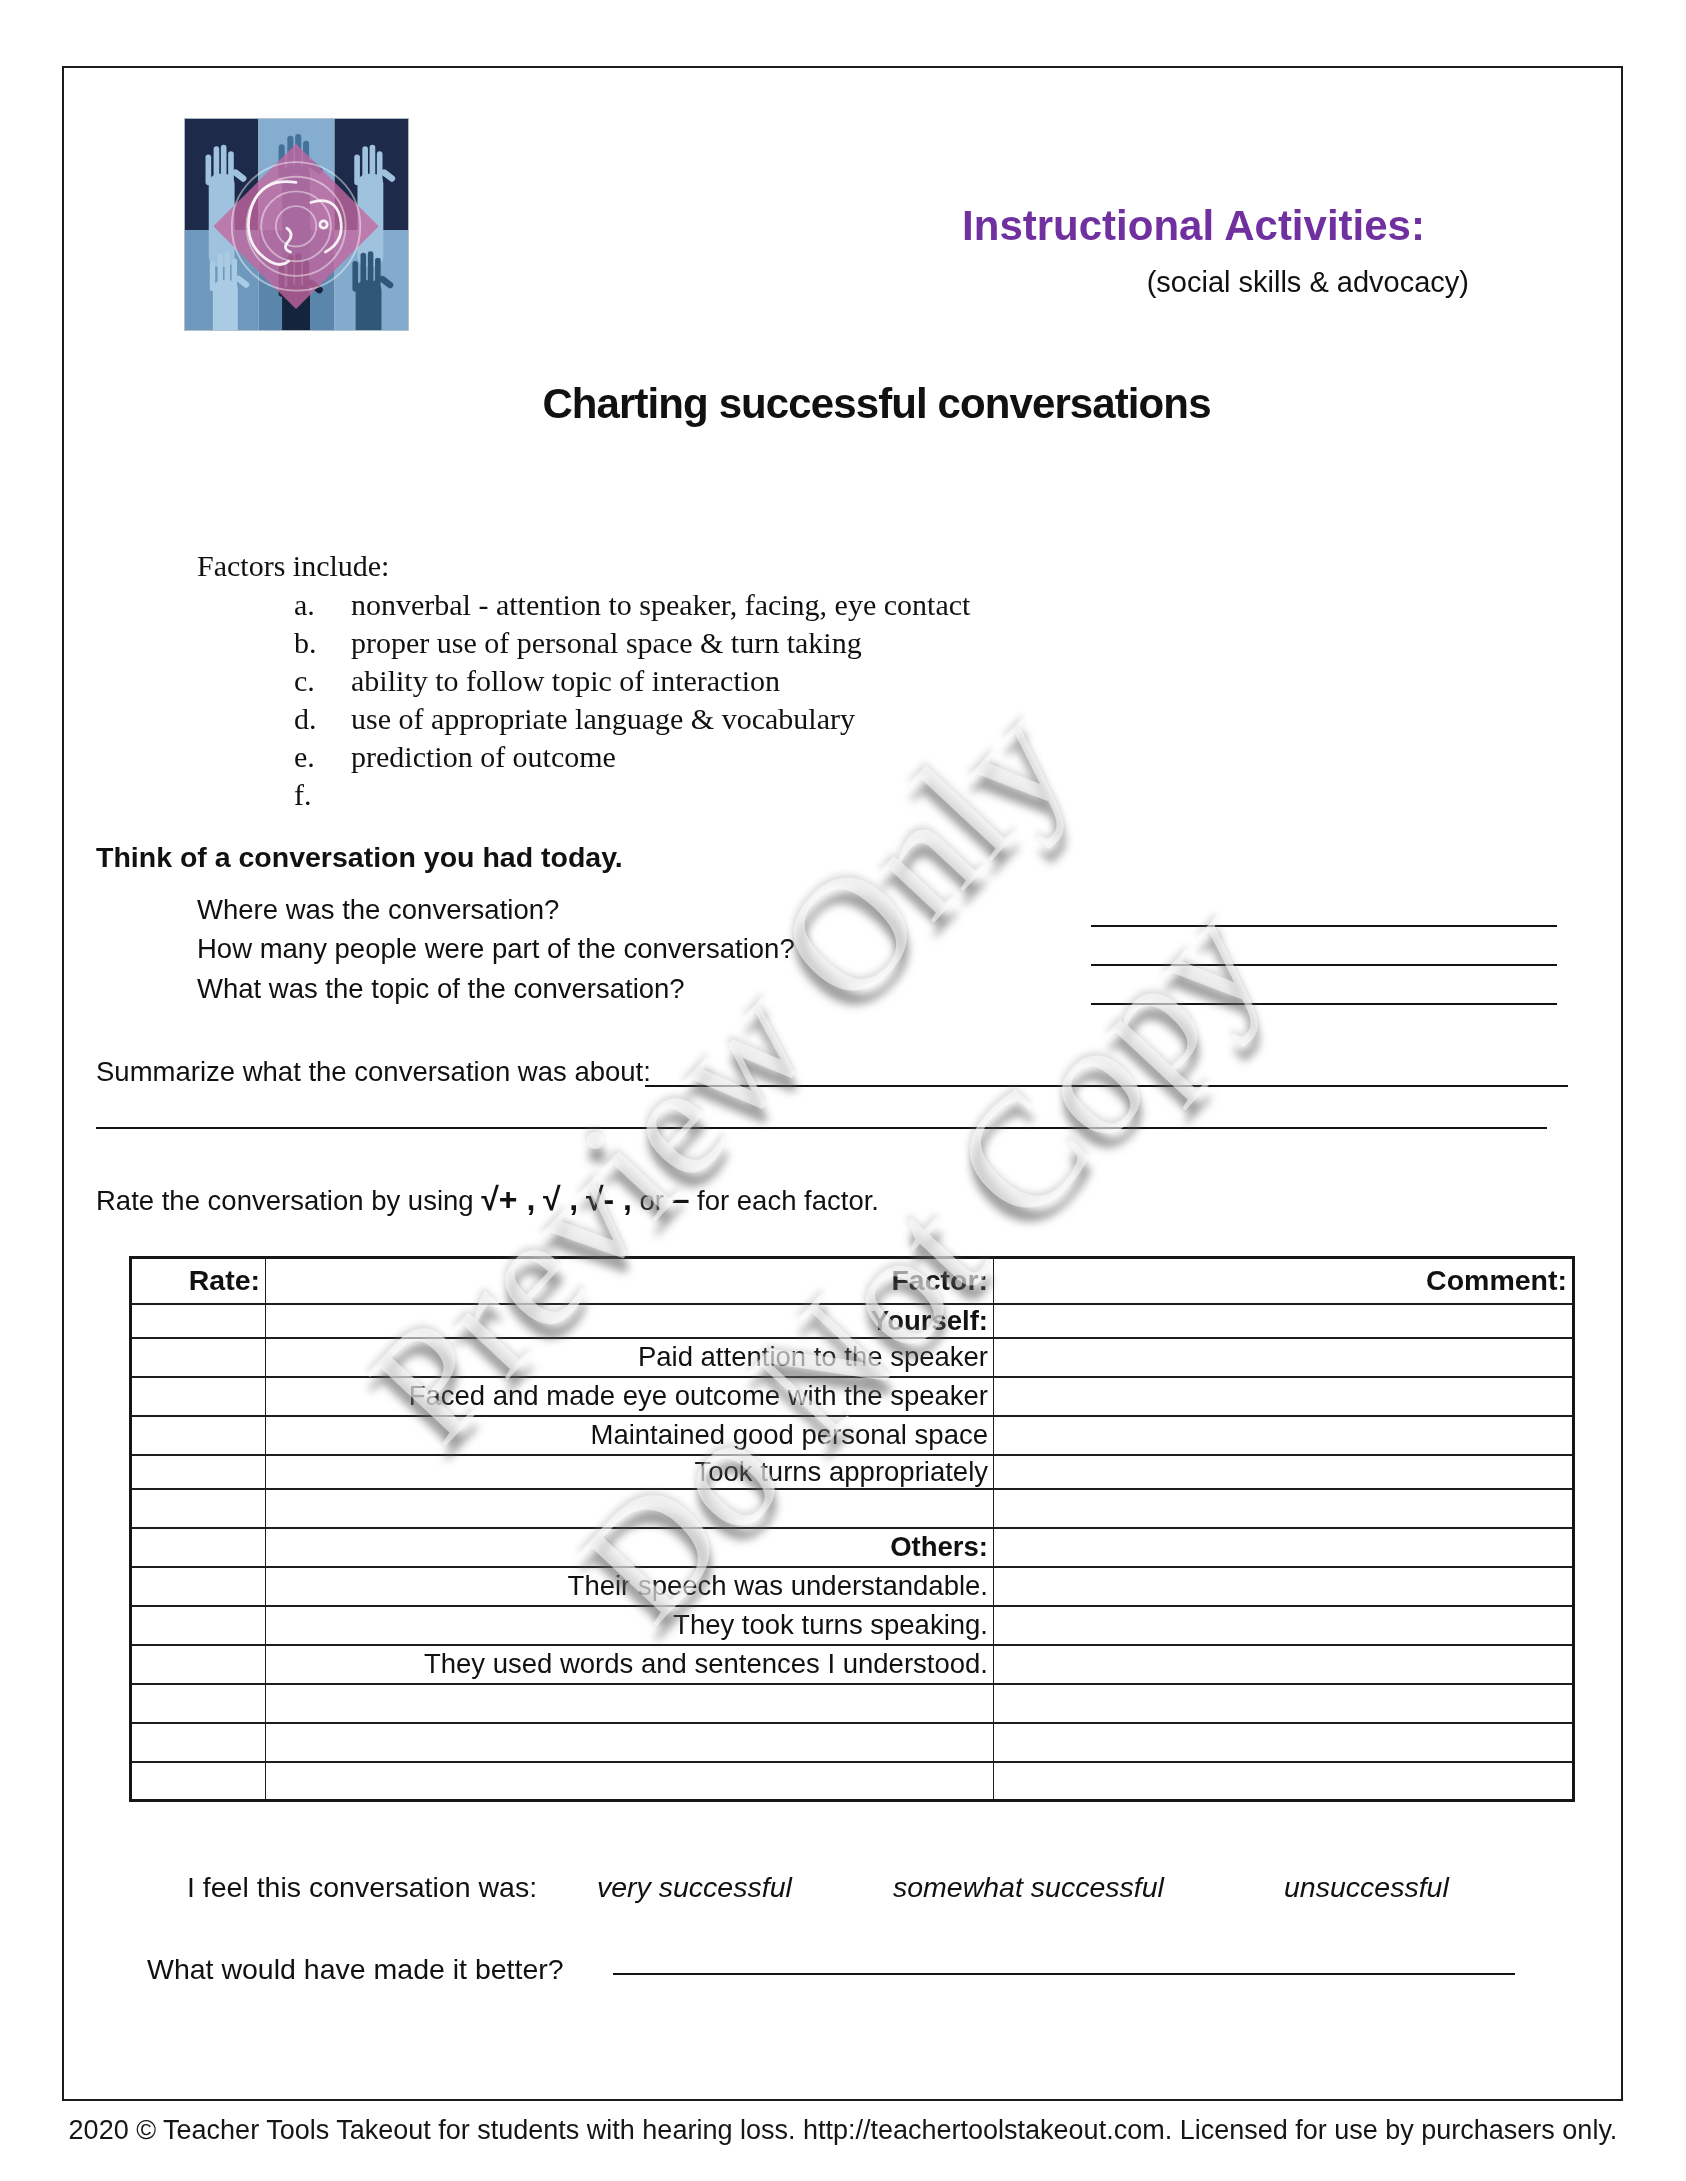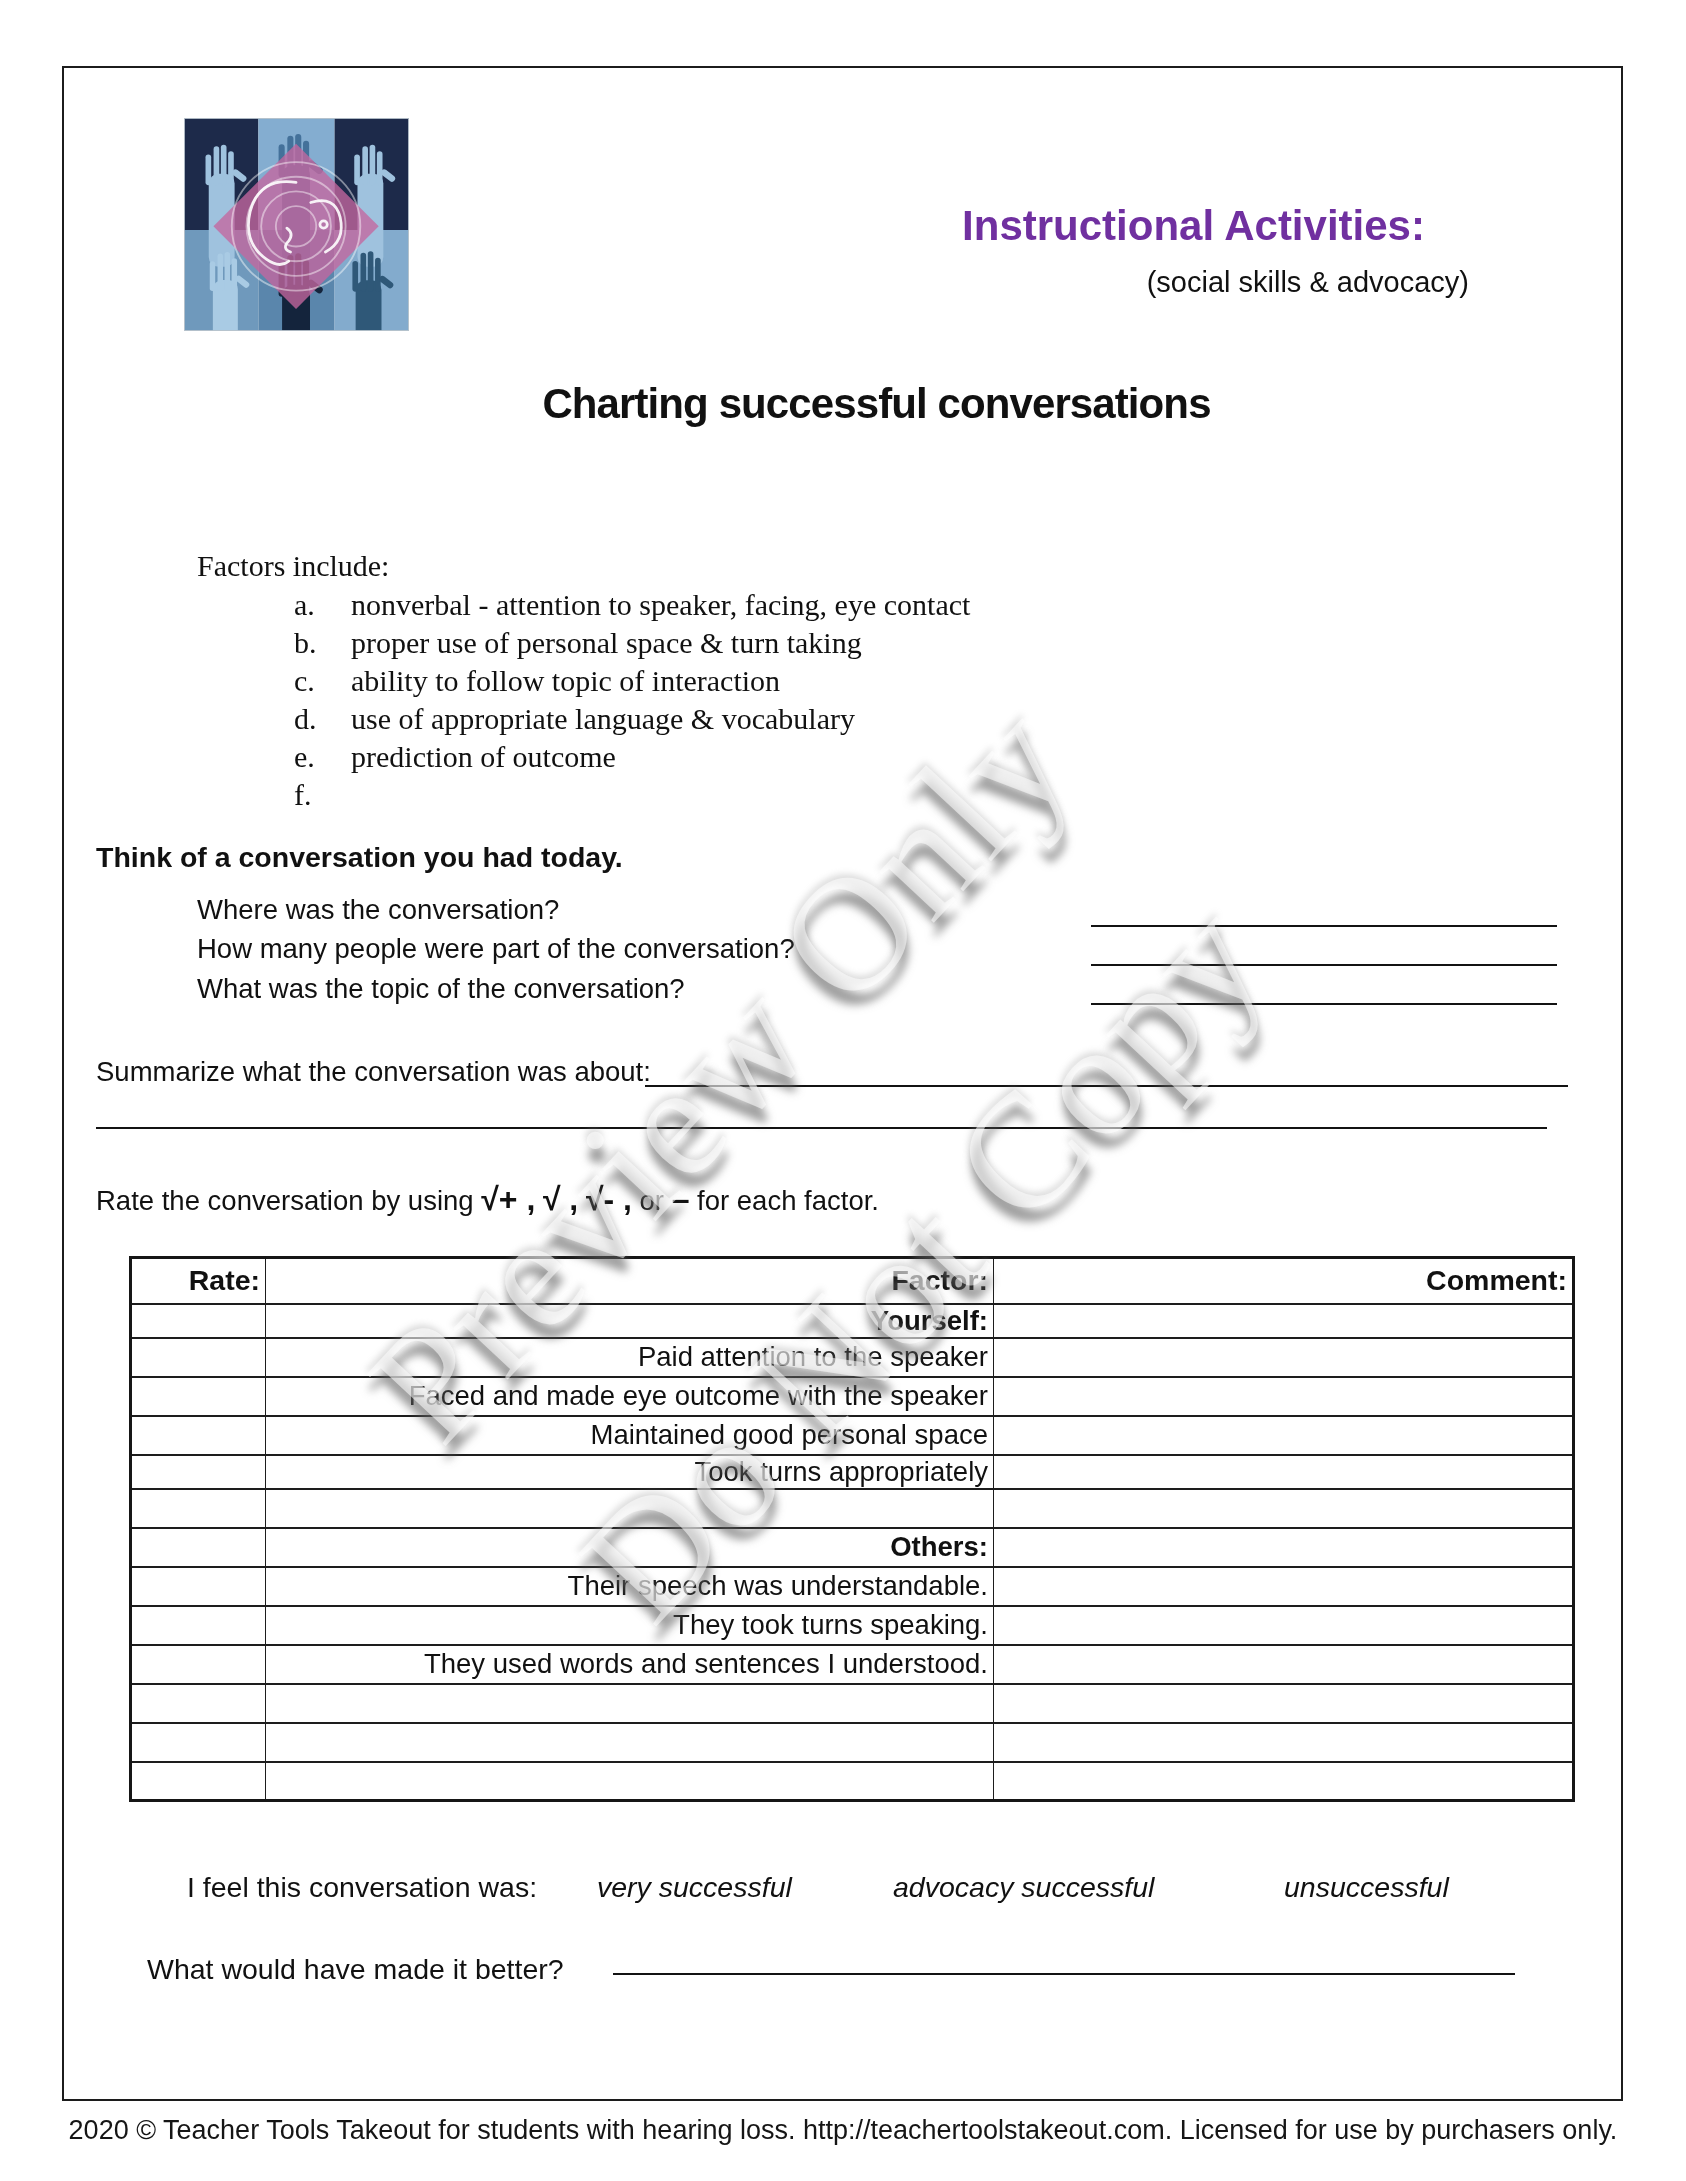--- a/index.html
+++ b/index.html
@@ -229,21 +229,21 @@
     <tr style="height:39px;">
       <td></td>
       <td></td>
       <td></td>
     </tr>
   </tbody>
     </table>
 
   <div class="abs feel-label">I feel this conversation was:</div>
   <div class="abs feel-opt" style="left:597px;">very successful</div>
-  <div class="abs feel-opt" style="left:893px;">advocacy successful</div>
+  <div class="abs feel-opt" style="left:893px;">somewhat successful</div>
   <div class="abs feel-opt" style="left:1284px;">unsuccessful</div>
 
   <div class="abs better-label">What would have made it better?</div>
   <div class="abs rule" style="left:613px;top:1973px;width:902px;"></div>
 
   <div class="watermark">
     <div>Preview Only</div>
     <div>Do Not Copy</div>
   </div>
 

